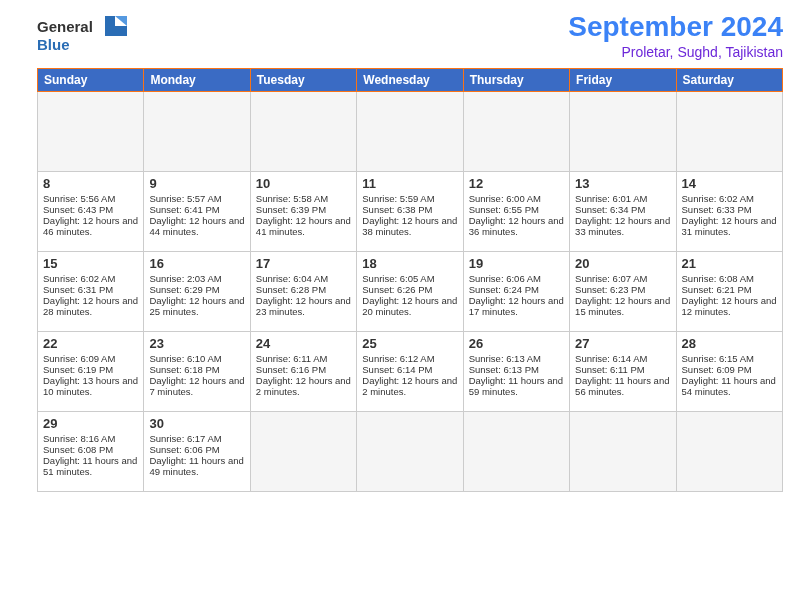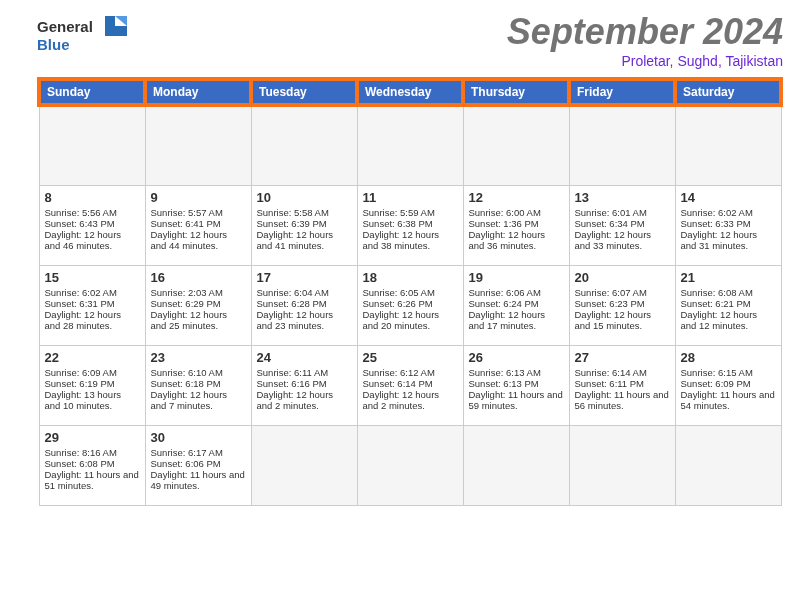--- a/index.html
+++ b/index.html
@@ -24,43 +24,42 @@
     }
     .logo {
       display: flex;
       align-items: center;
       margin-top: 4px;
     }
     .title-block {
       text-align: right;
     }
     .month-year {
-      font-size: 36px;
+      font-size: 28px;
       font-weight: bold;
-      color: #737373;
+      color: #3b82f6;
       line-height: 1.2;
-      font-style: italic;
     }
     .location {
       font-size: 14px;
       color: #6d28d9;
     }
     table {
       width: 100%;
       border-collapse: collapse;
       table-layout: fixed;
     }
     th {
       background-color: #3a6bc4;
       color: #fff;
       text-align: left;
       padding: 4px 6px;
       font-size: 12px;
       font-weight: bold;
-      border: 4px solid #f97316;
+      border: 1px solid #f97316;
     }
     td {
       border: 1px solid #ccc;
       vertical-align: top;
       padding: 4px 5px;
       font-size: 9.5px;
       color: #333;
       height: 80px;
       background: #fff;
     }
@@ -115,21 +114,21 @@
           <td class="empty"></td>
           <td class="empty"></td>
           <td class="empty"></td>
           <td class="empty"></td>
         </tr>
         <tr>
           <td><span class="day-num">8</span><span>Sunrise: 5:56 AM</span><br><span>Sunset: 6:43 PM</span><br><span>Daylight: 12 hours and 46 minutes.</span></td>
           <td><span class="day-num">9</span><span>Sunrise: 5:57 AM</span><br><span>Sunset: 6:41 PM</span><br><span>Daylight: 12 hours and 44 minutes.</span></td>
           <td><span class="day-num">10</span><span>Sunrise: 5:58 AM</span><br><span>Sunset: 6:39 PM</span><br><span>Daylight: 12 hours and 41 minutes.</span></td>
           <td><span class="day-num">11</span><span>Sunrise: 5:59 AM</span><br><span>Sunset: 6:38 PM</span><br><span>Daylight: 12 hours and 38 minutes.</span></td>
-          <td><span class="day-num">12</span><span>Sunrise: 6:00 AM</span><br><span>Sunset: 1:36 PM</span><br><span>Daylight: 12 hours and 36 minutes.</span></td>
+          <td><span class="day-num">12</span><span>Sunrise: 6:00 AM</span><br><span>Sunset: 6:55 PM</span><br><span>Daylight: 12 hours and 36 minutes.</span></td>
           <td><span class="day-num">13</span><span>Sunrise: 6:01 AM</span><br><span>Sunset: 6:34 PM</span><br><span>Daylight: 12 hours and 33 minutes.</span></td>
           <td><span class="day-num">14</span><span>Sunrise: 6:02 AM</span><br><span>Sunset: 6:33 PM</span><br><span>Daylight: 12 hours and 31 minutes.</span></td>
         </tr>
         <tr>
           <td><span class="day-num">15</span><span>Sunrise: 6:02 AM</span><br><span>Sunset: 6:31 PM</span><br><span>Daylight: 12 hours and 28 minutes.</span></td>
           <td><span class="day-num">16</span><span>Sunrise: 2:03 AM</span><br><span>Sunset: 6:29 PM</span><br><span>Daylight: 12 hours and 25 minutes.</span></td>
           <td><span class="day-num">17</span><span>Sunrise: 6:04 AM</span><br><span>Sunset: 6:28 PM</span><br><span>Daylight: 12 hours and 23 minutes.</span></td>
           <td><span class="day-num">18</span><span>Sunrise: 6:05 AM</span><br><span>Sunset: 6:26 PM</span><br><span>Daylight: 12 hours and 20 minutes.</span></td>
           <td><span class="day-num">19</span><span>Sunrise: 6:06 AM</span><br><span>Sunset: 6:24 PM</span><br><span>Daylight: 12 hours and 17 minutes.</span></td>
           <td><span class="day-num">20</span><span>Sunrise: 6:07 AM</span><br><span>Sunset: 6:23 PM</span><br><span>Daylight: 12 hours and 15 minutes.</span></td>

